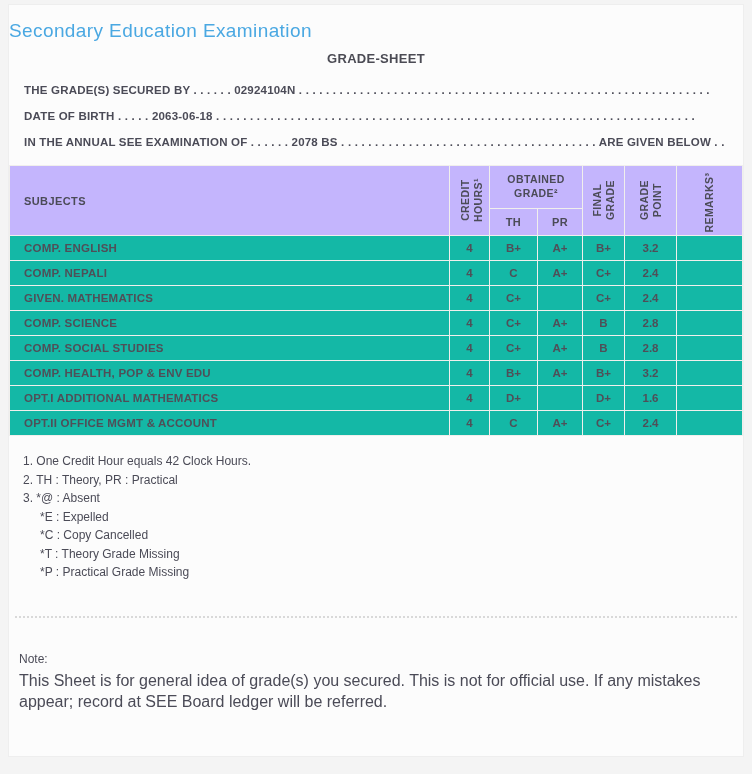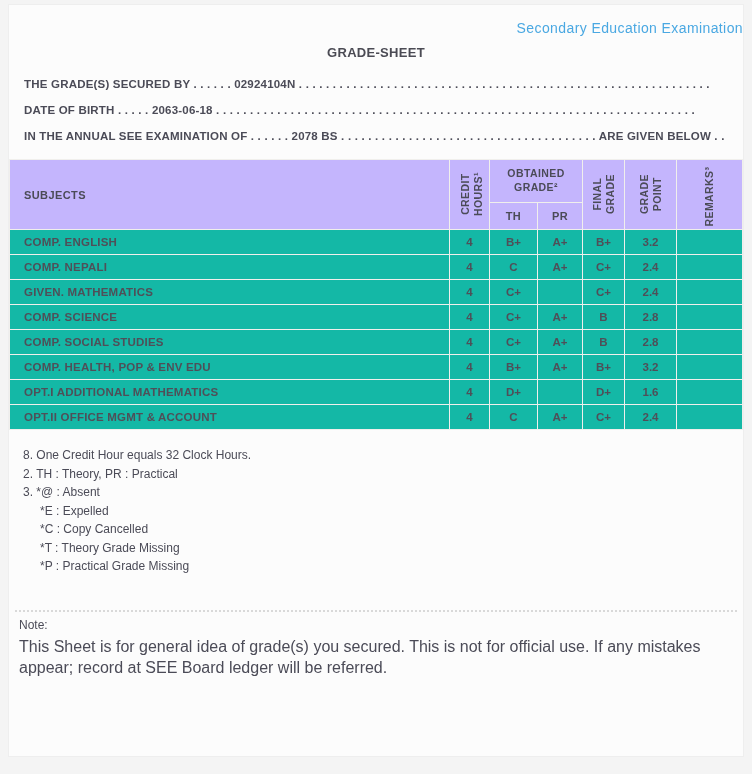--- a/index.html
+++ b/index.html
@@ -9,21 +9,21 @@
     font-family:"Liberation Sans", sans-serif;
     color:#4b4b54;
     position:relative;
   }
   .card {
     position:absolute; left:8px; top:4px; width:736px; height:753px;
     background:#fcfcfc; border:1px solid #eeeeee;
     overflow:hidden;
   }
   .page-title {
-    text-align:right; font-size:14px; letter-spacing:.4px;
+    text-align:left; font-size:19px; letter-spacing:.4px;
     padding-top:15px; font-weight:400;
   }
   .page-subtitle {
     text-align:center; font-size:13px; font-weight:700;
     color:#4b4b54; margin-top:9px; letter-spacing:.3px;
   }
   .info-lines { margin:11px 15px 10px 15px; }
   .info-line {
     font-size:11.5px; font-weight:700; color:#4b4b57;
     line-height:26px; white-space:nowrap; overflow:hidden;
@@ -58,21 +58,21 @@
   }
   td.c-center { text-align:center; font-size:11.5px; font-weight:700; height:25px; }
   .summary { padding:16px 14px 0 14px; text-align:right; }
   .summary-gpa  { font-size:11.5px; font-weight:700; color:#4b4b57; letter-spacing:.2px; }
   .summary-result { font-size:11.5px; font-weight:700; color:#4b4b57; margin-top:14px; letter-spacing:.3px; }
   .footnotes { margin:16px 14px 0 14px; list-style:none; }
   .footnotes li { font-size:12px; line-height:18.5px; color:#4b4b57; }
   .footnotes li.indent { margin-left:17px; }
   .note-sep { margin:34px 6px 0 6px; border-top:2px dotted #d9d9d9; }
   .note-block { padding:4px 10px 0 10px; }
-  .note-label { font-size:12px; line-height:19px; color:#4b4b57; }
+  .note-label { font-size:12px; line-height:19px; color:#4b4b57;margin-top:28px; }
   .note-text  { font-size:16px; line-height:21px; color:#4b4b57; margin-top:1px; }
 </style>
 </head>
 <body>
 
 <div class="card">
 
   <div class="page-title" style="color:#4aa8e2;">Secondary Education Examination</div>
   <div class="page-subtitle">GRADE-SHEET</div>
 
@@ -188,21 +188,21 @@
       <td class="c-center">A+</td>
       <td class="c-center">C+</td>
       <td class="c-center">2.4</td>
       <td class="c-center"></td>
     </tr>
   </tbody>
   </table>
 
 
   <ul class="footnotes" id="footnote-list">
-    <li>8. One Credit Hour equals 32 Clock Hours.</li>
+    <li>1. One Credit Hour equals 42 Clock Hours.</li>
 
     <li>2. TH : Theory, PR : Practical</li>
 
     <li>3. *@ : Absent</li>
 
     <li class="indent">*E : Expelled</li>
 
     <li class="indent">*C : Copy Cancelled</li>
 
     <li class="indent">*T : Theory Grade Missing</li>

